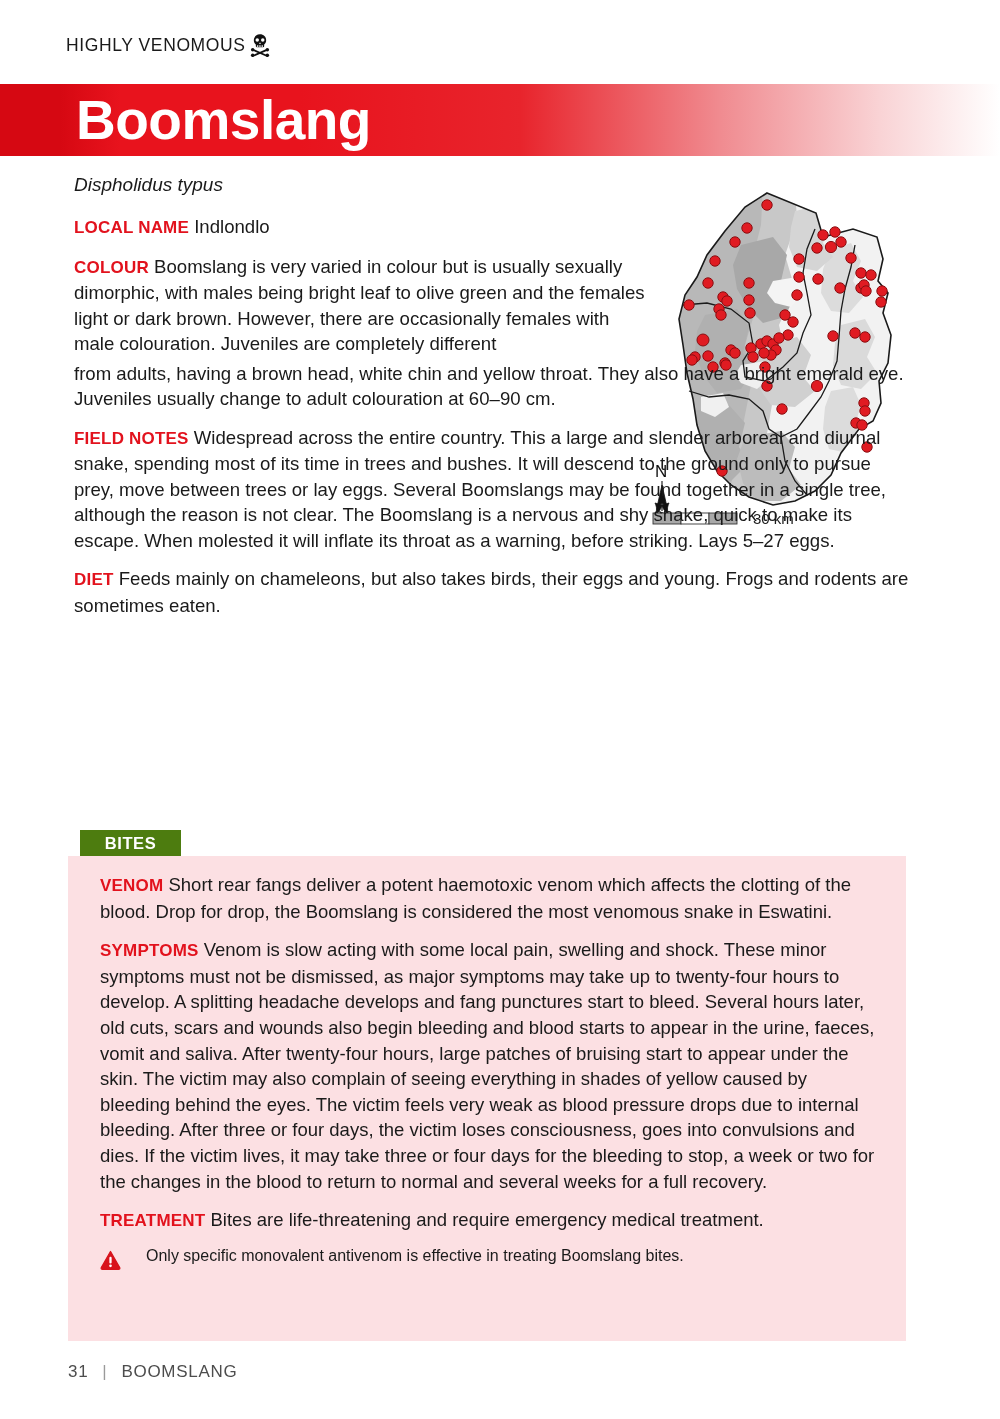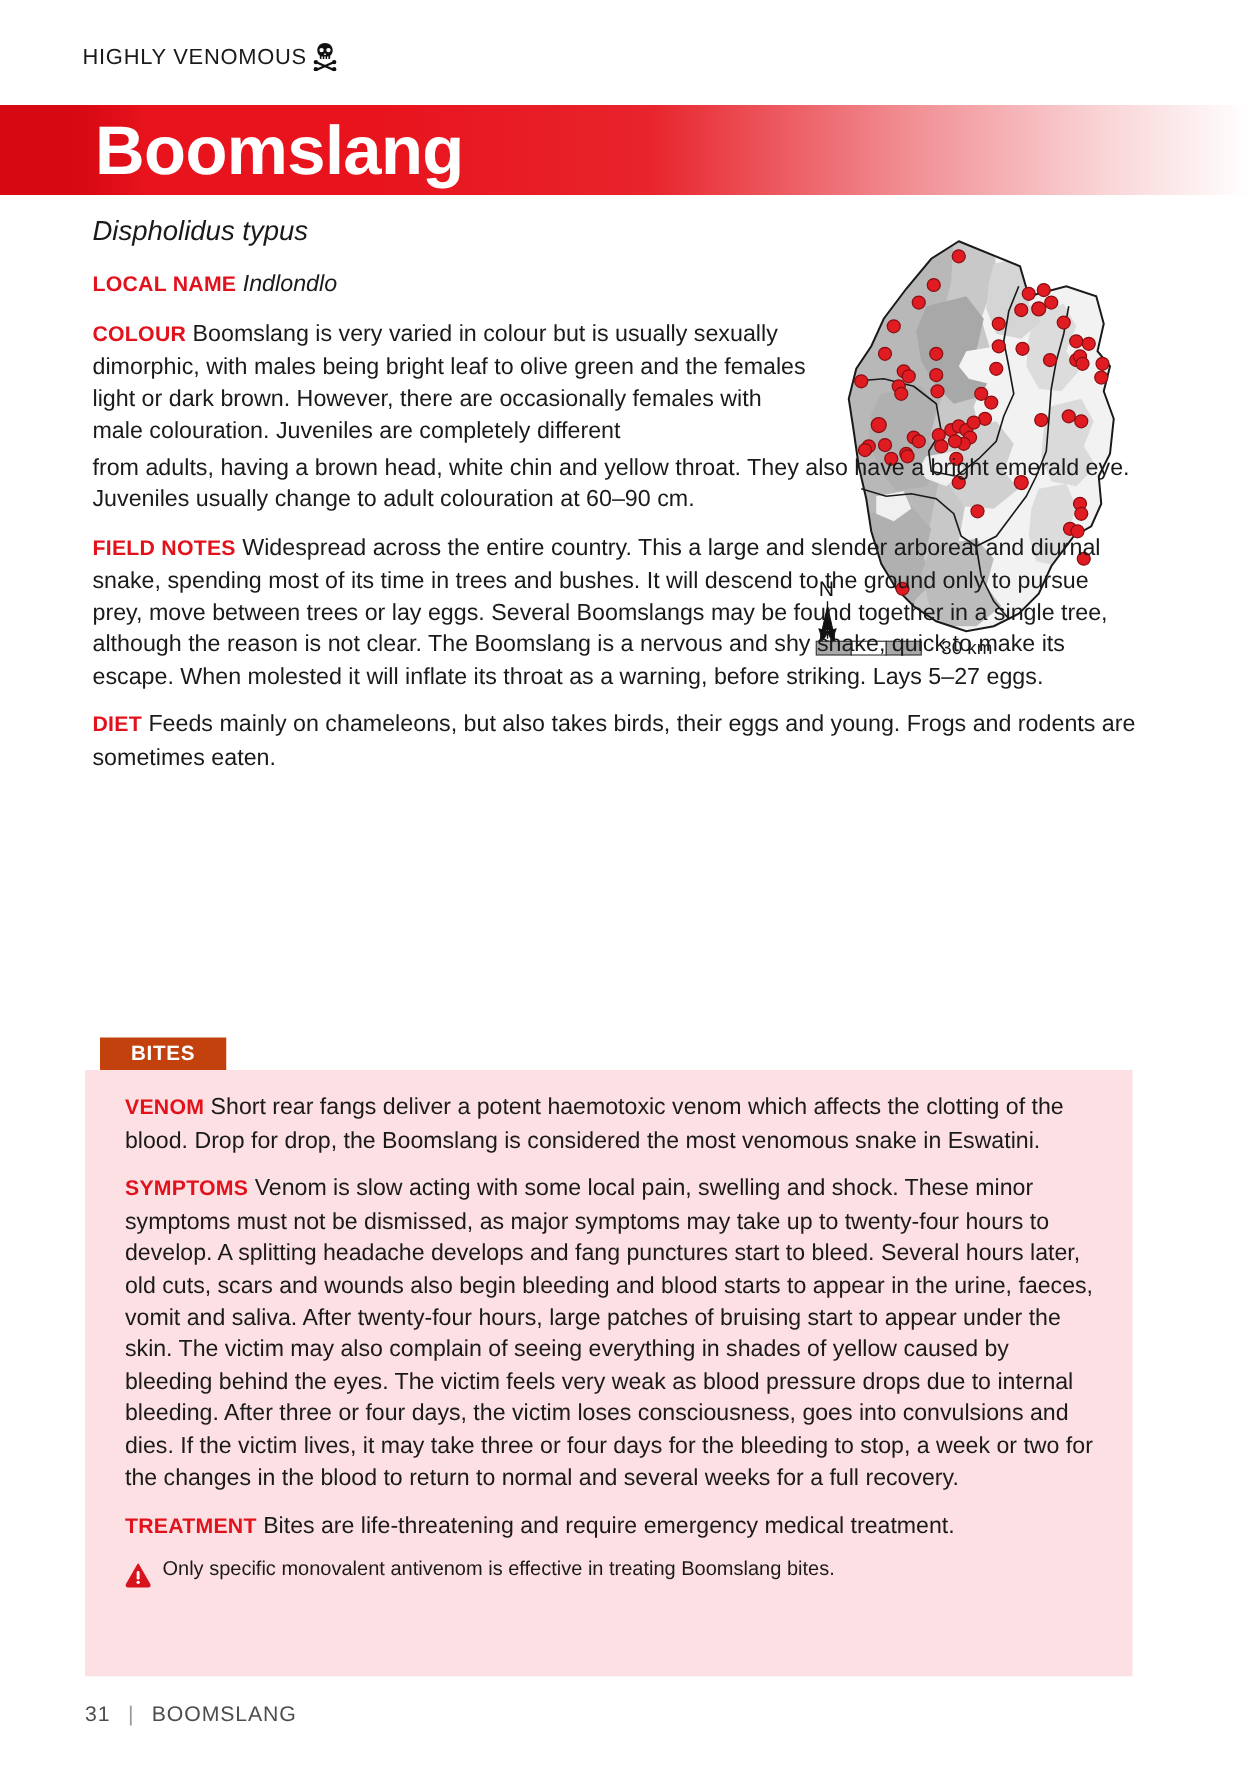--- a/index.html
+++ b/index.html
@@ -74,39 +74,39 @@
 
   
   .content {
     position: absolute;
     left: 74px;
     top: 170px;
     width: 840px;
   }
   .sciname {
     font-style: italic;
-    font-size: 22px;
+    font-size: 19px;
     line-height: 30px;
     margin: 0 0 14px 0;
     color: #1a1a1a;
   }
   p.para {
     margin: 0 0 13px 0;
     font-size: 18.6px;
     line-height: 25.5px;
     color: #1a1a1a;
     text-align: left;
   }
   .lbl {
     color: #e2121d;
     font-weight: 600;
     font-size: 17px;
     letter-spacing: 0.2px;
   }
-  .ital { font-style: italic; }
+  .ital { }
 
   .narrow { width: 572px; }
   .full   { width: 840px; }
 
   
   .map-wrap {
     position: absolute;
     left: 645px;
     top: 185px;
     width: 285px;
@@ -114,21 +114,21 @@
   }
   .map-svg { display: block; }
 
   
   .bites-tab {
     position: absolute;
     left: 80px;
     top: 830px;
     width: 101px;
     height: 26px;
-    background: #c2410c;
+    background: #4d7c0f;
     color: #ffffff;
     font-size: 16.5px;
     font-weight: 600;
     letter-spacing: 0.6px;
     display: flex;
     align-items: center;
     justify-content: center;
   }
   .bites-box {
     position: absolute;
@@ -142,21 +142,21 @@
     position: absolute;
     left: 100px;
     top: 872px;
     width: 778px;
   }
   .bites-inner p.para { font-size: 18.5px; line-height: 25.6px; }
 
   .warn-line {
     display: flex;
     align-items: flex-start;
-    gap: 9px;
+    gap: 25px;
     margin-top: 4px;
   }
   .warn-icon {
     width: 21px;
     height: 21px;
     flex: 0 0 auto;
     margin-top: 3px;
   }
 
   

